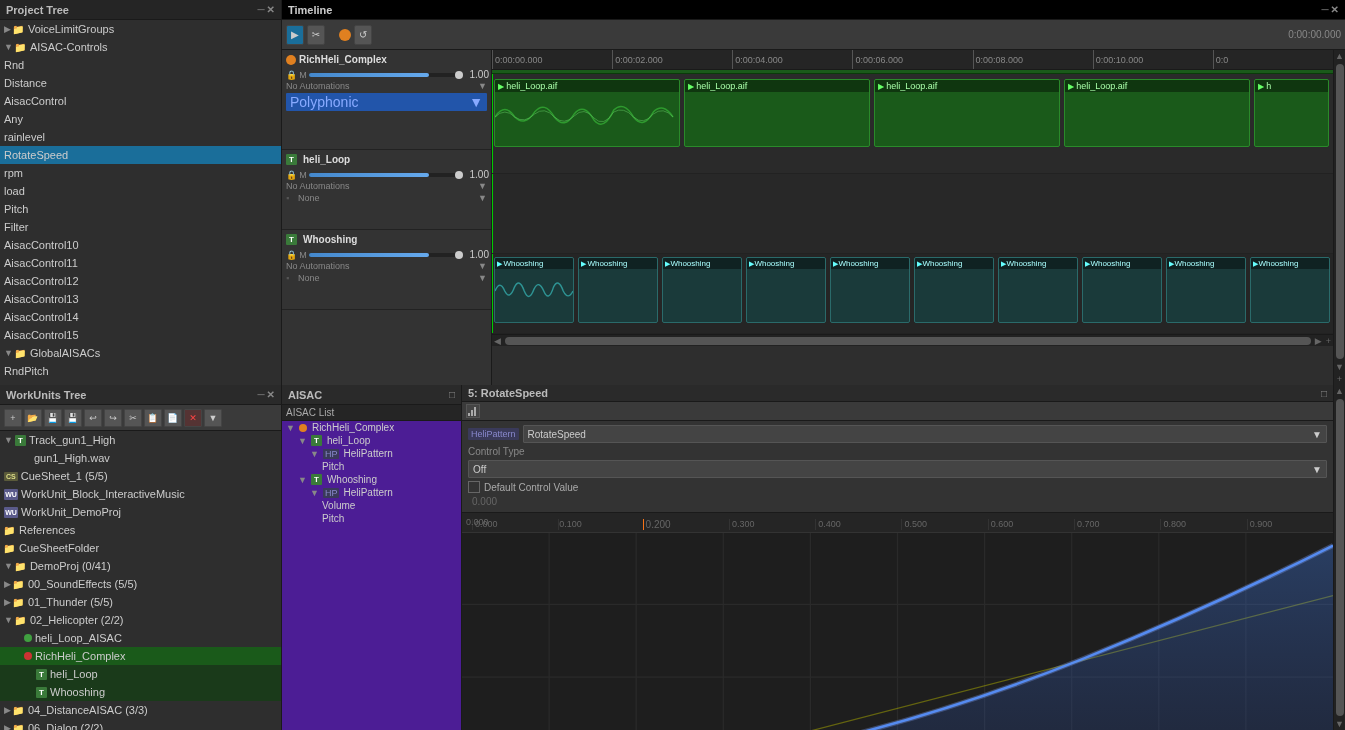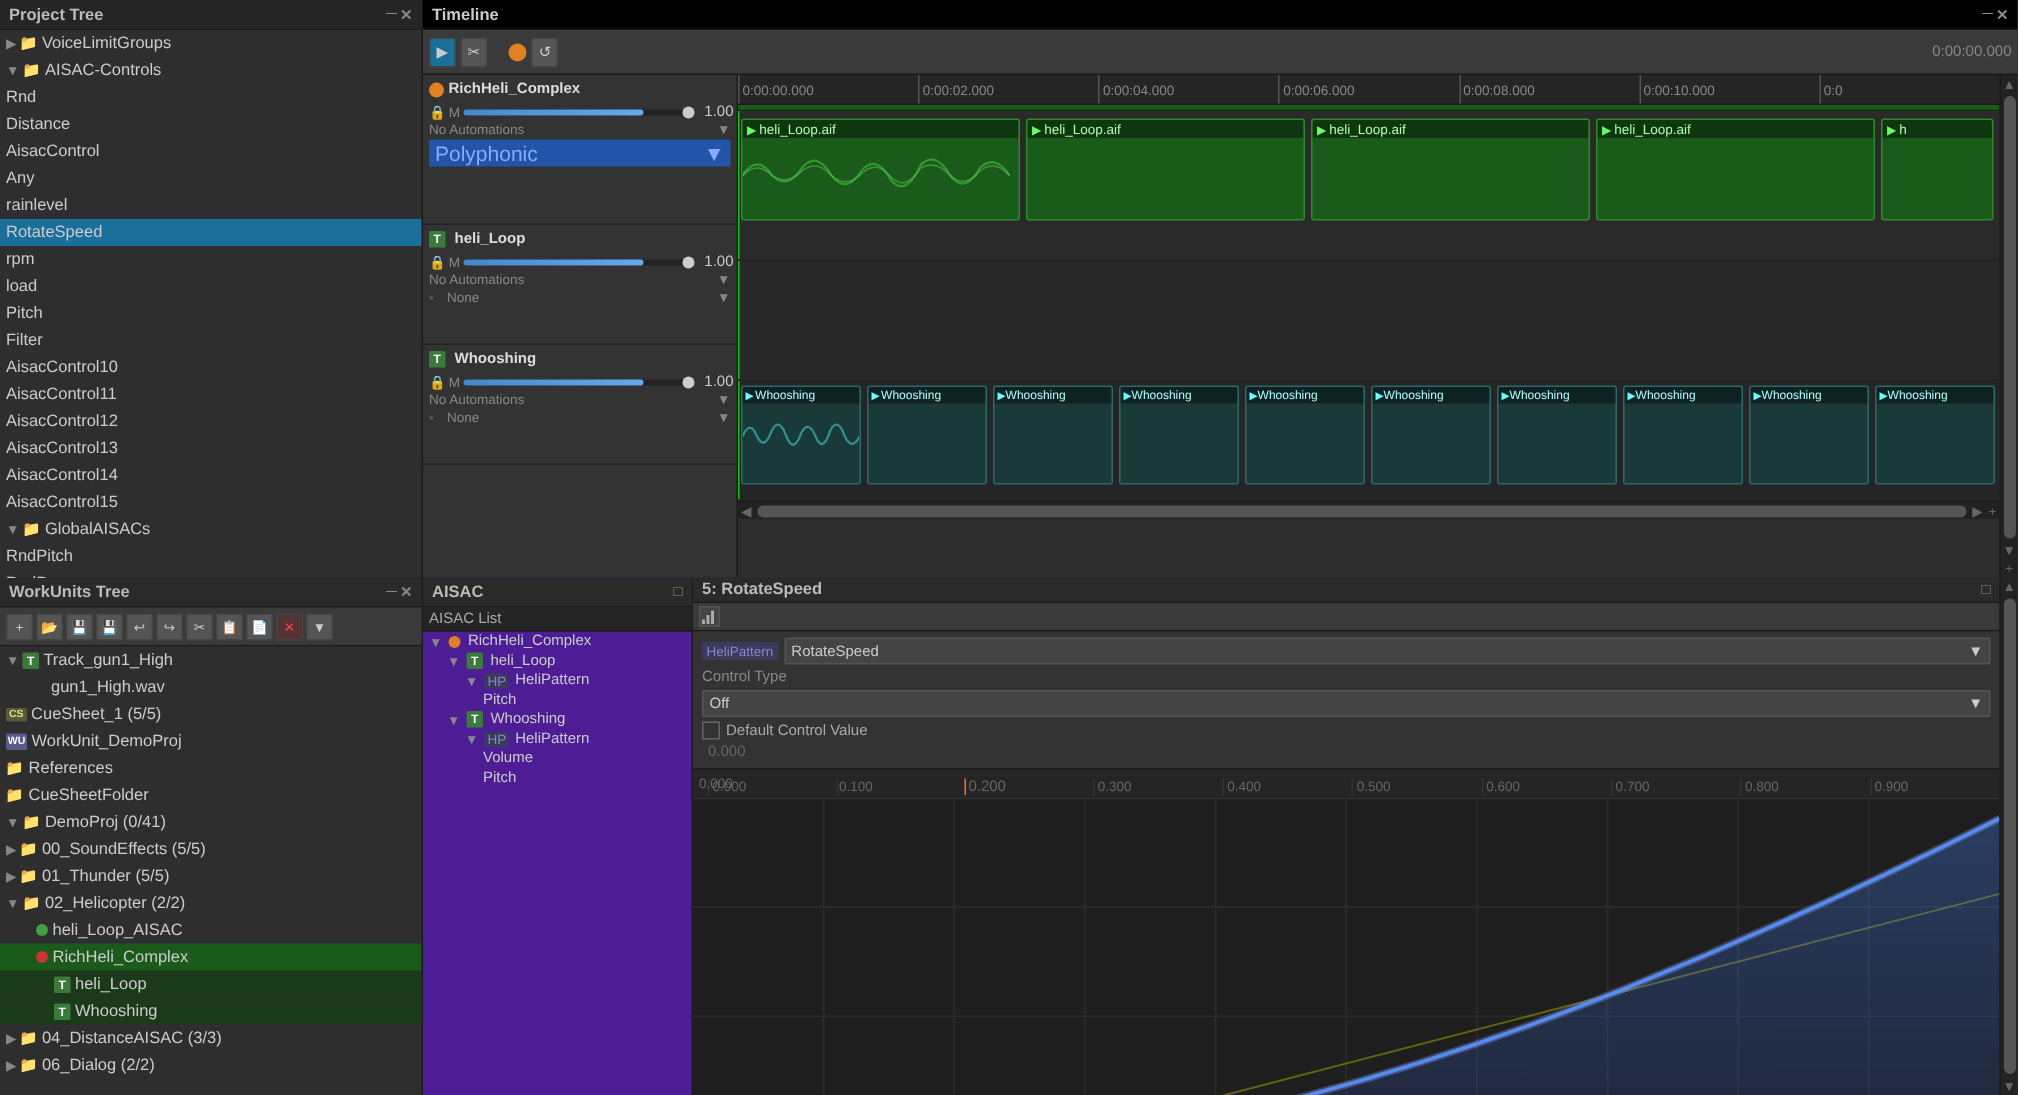--- a/index.html
+++ b/index.html
@@ -438,20 +438,24 @@
         <div class="tree-item indent2">
           <span style="width:10px;"></span>
           <span>gun1_High.wav</span>
         </div>
         <div class="tree-item">
           <span style="background:#5a5a3a;color:#dddd88;font-size:7px;font-weight:bold;padding:1px 2px;border-radius:1px;margin-right:3px;">CS</span>
           <span>CueSheet_1 (5/5)</span>
         </div>
         <div class="tree-item">
           <span class="wu-icon">WU</span>
+          <span>WorkUnit_Block_InteractiveMusic</span>
+        </div>
+        <div class="tree-item">
+          <span class="wu-icon">WU</span>
           <span>WorkUnit_DemoProj</span>
         </div>
         <div class="tree-item">
           <span class="tree-icon folder-icon">📁</span>
           <span>References</span>
         </div>
         <div class="tree-item">
           <span class="tree-icon folder-icon">📁</span>
           <span>CueSheetFolder</span>
         </div>

